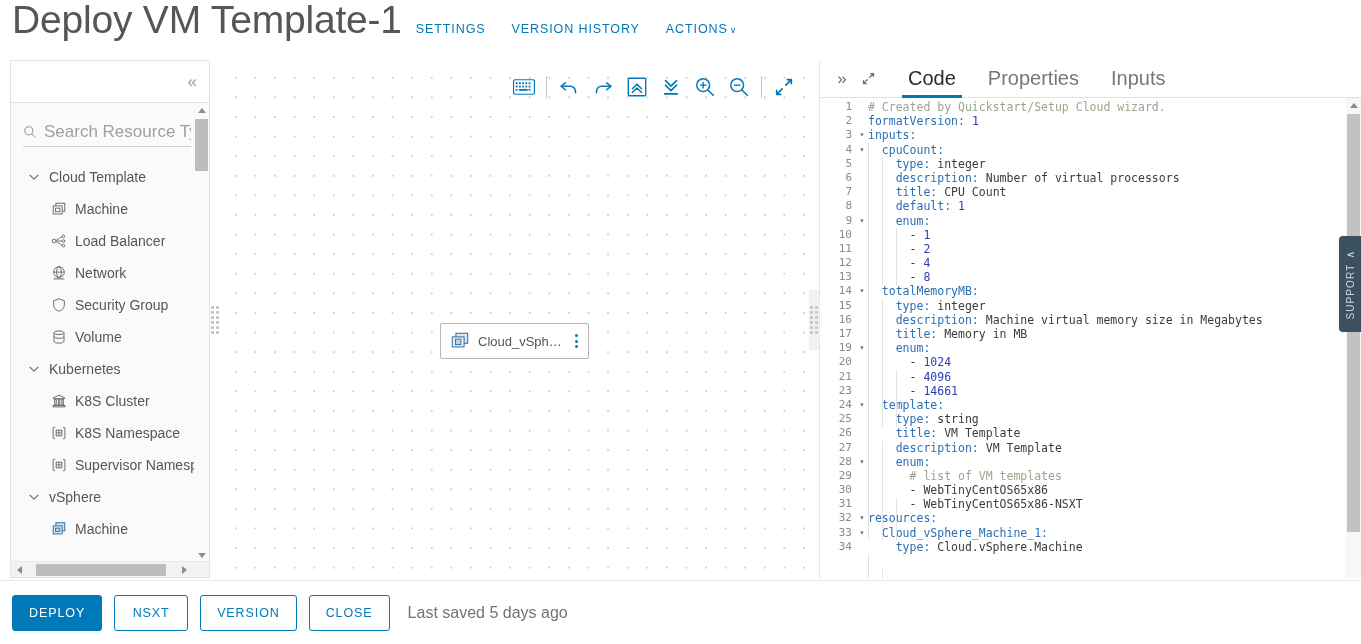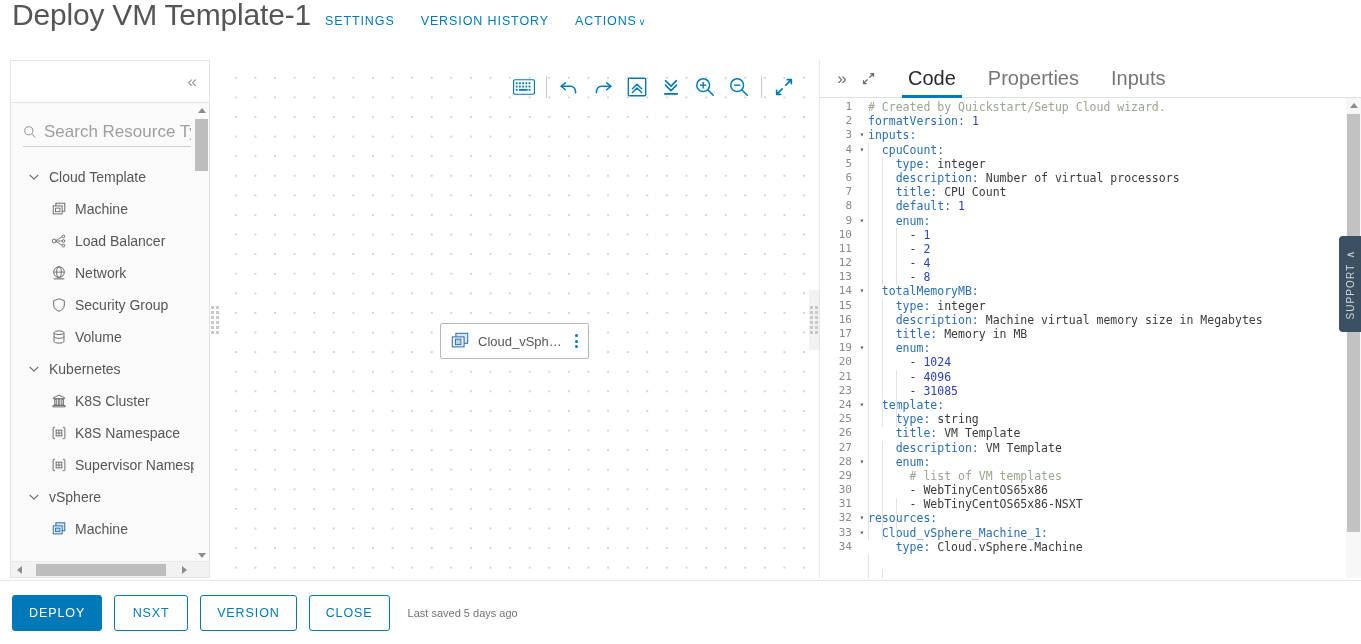--- a/index.html
+++ b/index.html
@@ -13,21 +13,21 @@
   }
   .app { position: relative; width: 1361px; height: 644px; background: #fff; }
 
   
   .header {
     position: absolute; left: 0; top: 0; width: 1361px; height: 60px;
     background: #fff; display: flex; align-items: baseline;
     padding-left: 12px;
   }
   .page-title {
-    font-size: 30px; font-weight: 300; color: #565656;
+    font-size: 39px; font-weight: 300; color: #565656;
     letter-spacing: -0.2px; line-height: 1;
   }
   .hdr-links { display: flex; align-items: baseline; gap: 26px; margin-left: 14px; }
   .hdr-link {
     font-size: 12.5px; color: #0079b8; letter-spacing: 0.9px;
     text-transform: uppercase; cursor: pointer; white-space: nowrap;
     font-weight: 400;
   }
   .hdr-link .caret { font-size: 9px; margin-left: 2px; display:inline-block; }
 
@@ -229,21 +229,21 @@
     display: flex; align-items: center; padding-left: 12px; gap: 12px;
   }
   .btn {
     height: 36px; min-width: 74px; padding: 0 16px; border-radius: 3px;
     display: flex; align-items: center; justify-content: center;
     font-size: 12.5px; letter-spacing: 0.9px; cursor: pointer;
     font-family: "Liberation Sans", sans-serif;
   }
   .btn-primary { background: #0079b8; color: #fff; border: 1px solid #0079b8; }
   .btn-outline { background: #fff; color: #0079b8; border: 1px solid #0079b8; }
-  .saved-text { font-size: 11px; color: #737373; margin-left: 6px; }
+  .saved-text { font-size: 16px; color: #737373; margin-left: 6px; }
 
   svg { display: block; }
 </style>
 </head>
 <body>
 
 <div class="app">
 
   <div class="header">
     <div class="page-title">Deploy VM Template-1</div>
@@ -579,21 +579,21 @@
           <div class="code-line"><span class="ln">11</span><span class="fold"></span><span class="code-text"><span class="tk-pl">      - </span><span class="tk-num">2</span></span></div>
           <div class="code-line"><span class="ln">12</span><span class="fold"></span><span class="code-text"><span class="tk-pl">      - </span><span class="tk-num">4</span></span></div>
           <div class="code-line"><span class="ln">13</span><span class="fold"></span><span class="code-text"><span class="tk-pl">      - </span><span class="tk-num">8</span></span></div>
           <div class="code-line"><span class="ln">14</span><span class="fold">▾</span><span class="code-text"><span class="tk-key">  totalMemoryMB:</span></span></div>
           <div class="code-line"><span class="ln">15</span><span class="fold"></span><span class="code-text"><span class="tk-key">    type:</span><span class="tk-str"> integer</span></span></div>
           <div class="code-line"><span class="ln">16</span><span class="fold"></span><span class="code-text"><span class="tk-key">    description:</span><span class="tk-str"> Machine virtual memory size in Megabytes</span></span></div>
           <div class="code-line"><span class="ln">17</span><span class="fold"></span><span class="code-text"><span class="tk-key">    title:</span><span class="tk-str"> Memory in MB</span></span></div>
           <div class="code-line"><span class="ln">19</span><span class="fold">▾</span><span class="code-text"><span class="tk-key">    enum:</span></span></div>
           <div class="code-line"><span class="ln">20</span><span class="fold"></span><span class="code-text"><span class="tk-pl">      - </span><span class="tk-num">1024</span></span></div>
           <div class="code-line"><span class="ln">21</span><span class="fold"></span><span class="code-text"><span class="tk-pl">      - </span><span class="tk-num">4096</span></span></div>
-          <div class="code-line"><span class="ln">23</span><span class="fold"></span><span class="code-text"><span class="tk-pl">      - </span><span class="tk-num">31085</span></span></div>
+          <div class="code-line"><span class="ln">23</span><span class="fold"></span><span class="code-text"><span class="tk-pl">      - </span><span class="tk-num">14661</span></span></div>
           <div class="code-line"><span class="ln">24</span><span class="fold">▾</span><span class="code-text"><span class="tk-key">  template:</span></span></div>
           <div class="code-line"><span class="ln">25</span><span class="fold"></span><span class="code-text"><span class="tk-key">    type:</span><span class="tk-str"> string</span></span></div>
           <div class="code-line"><span class="ln">26</span><span class="fold"></span><span class="code-text"><span class="tk-key">    title:</span><span class="tk-str"> VM Template</span></span></div>
           <div class="code-line"><span class="ln">27</span><span class="fold"></span><span class="code-text"><span class="tk-key">    description:</span><span class="tk-str"> VM Template</span></span></div>
           <div class="code-line"><span class="ln">28</span><span class="fold">▾</span><span class="code-text"><span class="tk-key">    enum:</span></span></div>
           <div class="code-line"><span class="ln">29</span><span class="fold"></span><span class="code-text"><span class="tk-com">      # list of VM templates</span></span></div>
           <div class="code-line"><span class="ln">30</span><span class="fold"></span><span class="code-text"><span class="tk-pl">      - </span><span class="tk-str">WebTinyCentOS65x86</span></span></div>
           <div class="code-line"><span class="ln">31</span><span class="fold"></span><span class="code-text"><span class="tk-pl">      - </span><span class="tk-str">WebTinyCentOS65x86-NSXT</span></span></div>
           <div class="code-line"><span class="ln">32</span><span class="fold">▾</span><span class="code-text"><span class="tk-key">resources:</span></span></div>
           <div class="code-line"><span class="ln">33</span><span class="fold">▾</span><span class="code-text"><span class="tk-key">  Cloud_vSphere_Machine_1:</span></span></div>

